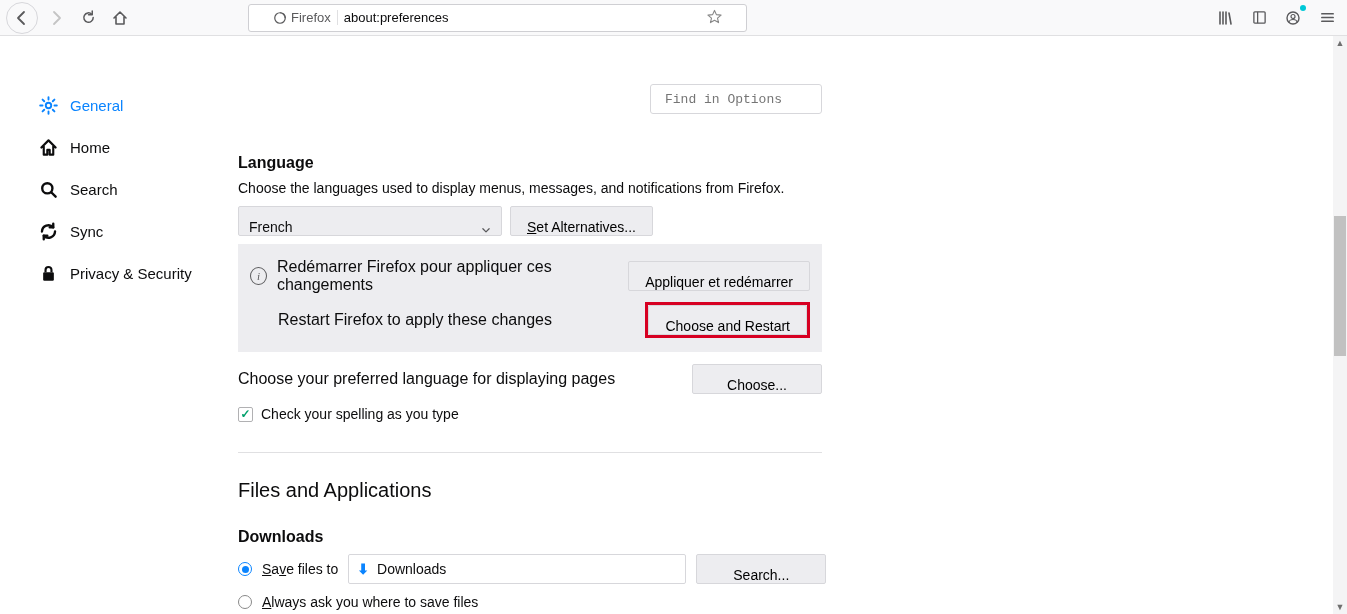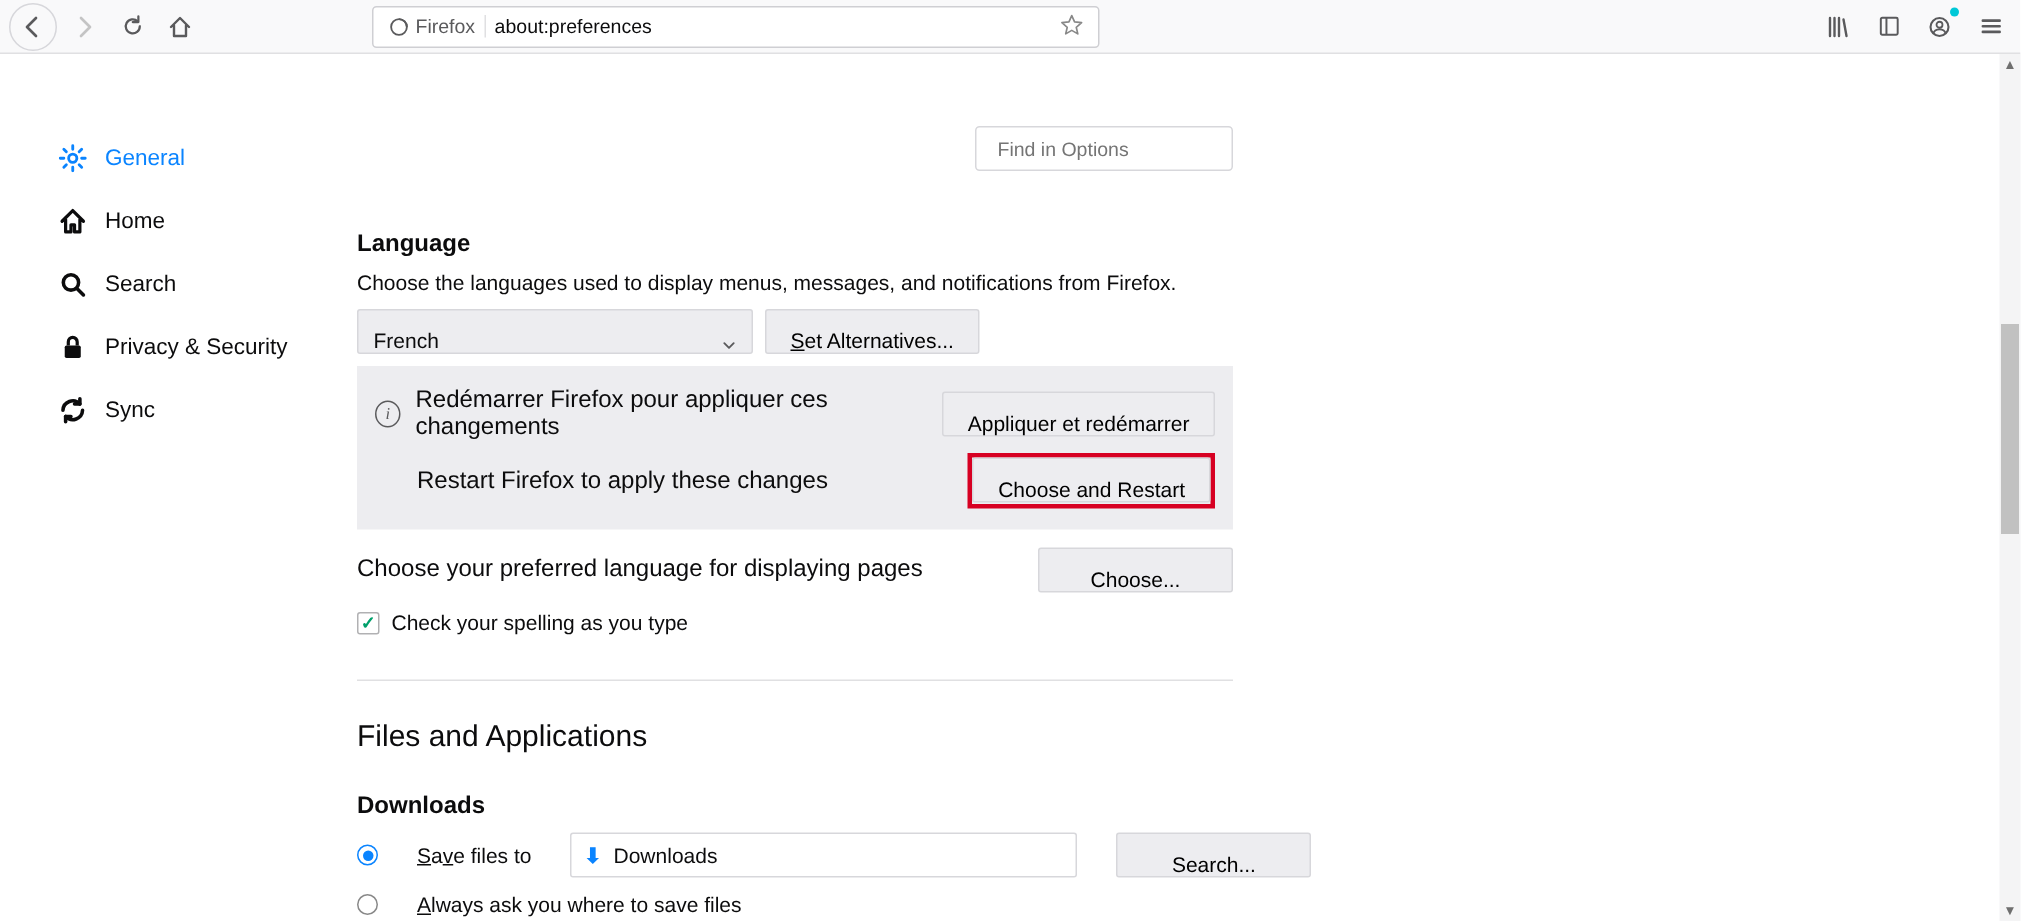--- a/index.html
+++ b/index.html
@@ -32,21 +32,21 @@
   .urlbar {
     flex: 1;
     height: 28px;
     max-width: 900px;
     margin-left: 110px;
     background: #fff;
     border: 1px solid #cfcfd3;
     border-radius: 3px;
     display: flex;
     align-items: center;
-    padding: 0 10px;
+    padding: 0 24px;
     gap: 6px;
     font-size: 13px;
     color: #5a5a5c;
   }
   .urlbar .identity { display:flex; align-items:center; gap:4px; border-right:1px solid #e0e0e2; padding-right:6px; }
   .urlbar input {
     border: none; outline: none; flex:1; font-size:13px; color:#0c0c0d; background:transparent;
   }
   .urlbar .star { margin-left:auto; color:#888; }
   .toolbar-spacer { flex:1; }
@@ -87,21 +87,21 @@
     width: 172px; height: 30px;
     border: 1px solid #d7d7db;
     border-radius: 3px;
     margin: 0 auto 40px auto;
     margin-left: 412px;
     display:flex; align-items:center; gap:6px;
     padding: 0 8px;
     color:#737373;
     font-size:13px;
   }
-  .search-in-options input { border:none; outline:none; flex:1; font-size:13px; color:#737373; background:transparent; }
+  .search-in-options input { border:none; outline:none; flex:1; font-size:13px; color:#737373; background:transparent;font-family:Liberation Mono, monospace; }
 
   h2.section { font-size: 16px; font-weight: 700; margin-bottom: 8px; }
   .desc { font-size: 14px; color: #0c0c0d; margin-bottom: 10px; }
 
   .row { display:flex; align-items:center; gap:8px; margin-bottom:8px; }
   .select-box {
     width: 264px; height: 30px;
     background: #ededf0;
     border: 1px solid #d7d7db;
     border-radius: 2px;
@@ -138,21 +138,21 @@
   .choose-row { display:flex; align-items:center; justify-content:space-between; width:584px; margin-bottom:12px; }
 
   .checkbox-row { display:flex; align-items:center; gap:8px; font-size:14px; margin-bottom:30px; }
   .cbox { width:15px; height:15px; border:1px solid #b1b1b3; border-radius:2px; display:flex; align-items:center; justify-content:center; }
   .cbox.checked::after { content:"✓"; font-size:12px; color:#00a06b; font-weight:bold; }
 
   hr.sep { width:584px; border:none; border-top:1px solid #e0e0e2; margin: 10px 0 26px 0; }
 
   h1.big { font-size: 20px; font-weight: 400; margin-bottom: 26px; }
 
-  .radio-row { display:flex; align-items:center; gap:26px; font-size:14px; margin-bottom:10px; }
+  .radio-row { display:flex; align-items:center; gap:10px; font-size:14px; margin-bottom:10px; }
   .radio { width:14px; height:14px; border:1px solid #888; border-radius:50%; display:flex; align-items:center; justify-content:center; }
   .radio.checked { border-color:#0a84ff; }
   .radio.checked::after { content:""; width:7px; height:7px; background:#0a84ff; border-radius:50%; }
 
   .path-box {
     width: 338px; height: 30px;
     border: 1px solid #d7d7db;
     border-radius:2px;
     display:flex; align-items:center; gap:8px;
     padding:0 8px;
@@ -270,34 +270,34 @@
         <svg width="19" height="19" viewBox="0 0 16 16">
             <circle cx="7" cy="7" r="4.3" fill="none" stroke="#0c0c0d" stroke-width="2"></circle>
             <line x1="10.5" y1="10.5" x2="14" y2="14" stroke="#0c0c0d" stroke-width="2" stroke-linecap="round"></line>
           </svg>
       </span>
       <span>Search</span>
     </div>
     <div class="side-item">
       <span class="si-icon">
         <svg width="19" height="19" viewBox="0 0 16 16">
+            <path d="M2.5 8 A5.5 5.5 0 0 1 12 4.5 M13.5 8 A5.5 5.5 0 0 1 4 11.5" stroke="#0c0c0d" stroke-width="2" fill="none" stroke-linecap="round"></path>
+            <path d="M12 1.5 V4.5 H9 M4 14.5 V11.5 H7" stroke="#0c0c0d" stroke-width="2" fill="none" stroke-linecap="round" stroke-linejoin="round"></path>
+          </svg>
+      </span>
+      <span>Sync</span>
+    </div>
+    <div class="side-item">
+      <span class="si-icon">
+        <svg width="19" height="19" viewBox="0 0 16 16">
             <rect x="3.5" y="7" width="9" height="7" rx="1" fill="#0c0c0d"></rect>
             <path d="M5.5 7 V5 A2.5 2.5 0 0 1 10.5 5 V7" fill="none" stroke="#0c0c0d" stroke-width="1.8"></path>
           </svg>
       </span>
       <span>Privacy &amp; Security</span>
-    </div>
-    <div class="side-item">
-      <span class="si-icon">
-        <svg width="19" height="19" viewBox="0 0 16 16">
-            <path d="M2.5 8 A5.5 5.5 0 0 1 12 4.5 M13.5 8 A5.5 5.5 0 0 1 4 11.5" stroke="#0c0c0d" stroke-width="2" fill="none" stroke-linecap="round"></path>
-            <path d="M12 1.5 V4.5 H9 M4 14.5 V11.5 H7" stroke="#0c0c0d" stroke-width="2" fill="none" stroke-linecap="round" stroke-linejoin="round"></path>
-          </svg>
-      </span>
-      <span>Sync</span>
     </div>
   </div>
 
   <div class="content">
     <div class="search-in-options">
       <svg width="12" height="12" viewBox="0 0 16 16">
           <circle cx="7" cy="7" r="4.3" fill="none" stroke="#888" stroke-width="1.6"></circle>
           <line x1="10.5" y1="10.5" x2="14" y2="14" stroke="#888" stroke-width="1.6" stroke-linecap="round"></line>
         </svg>
       <input type="text" placeholder="Find in Options" style="">

